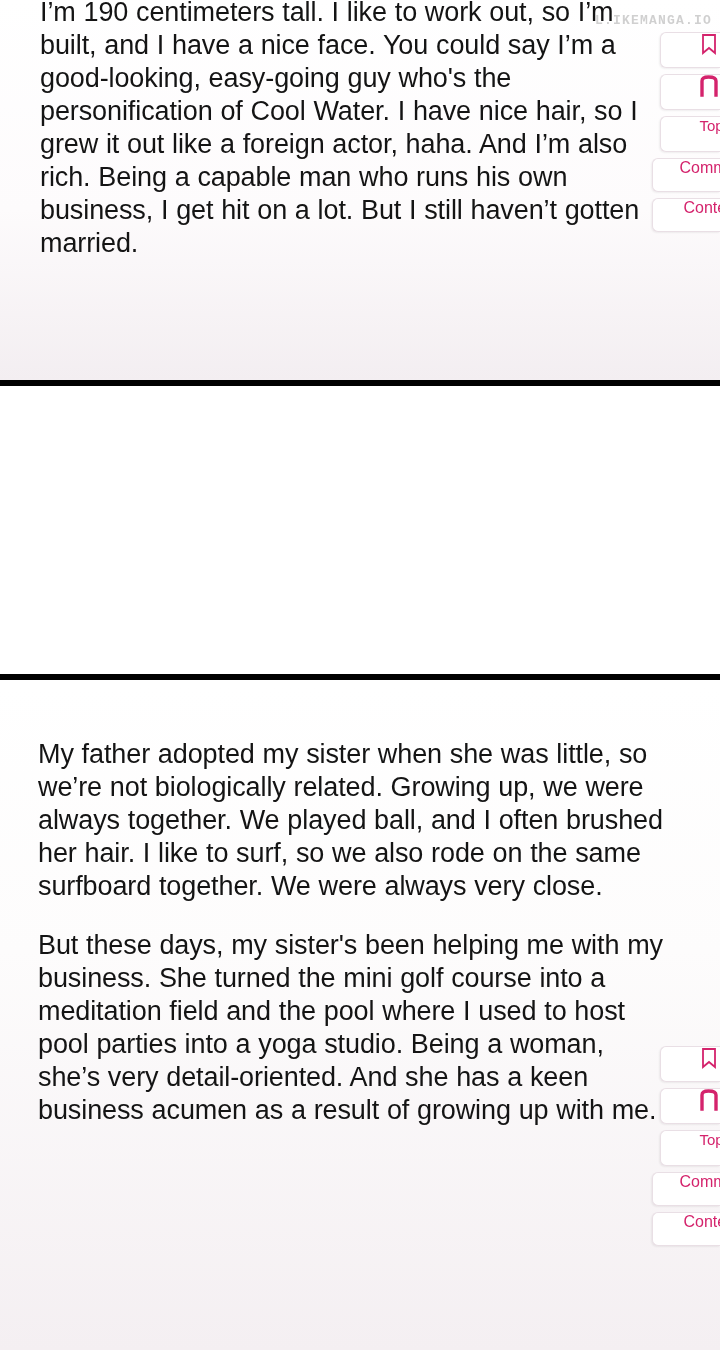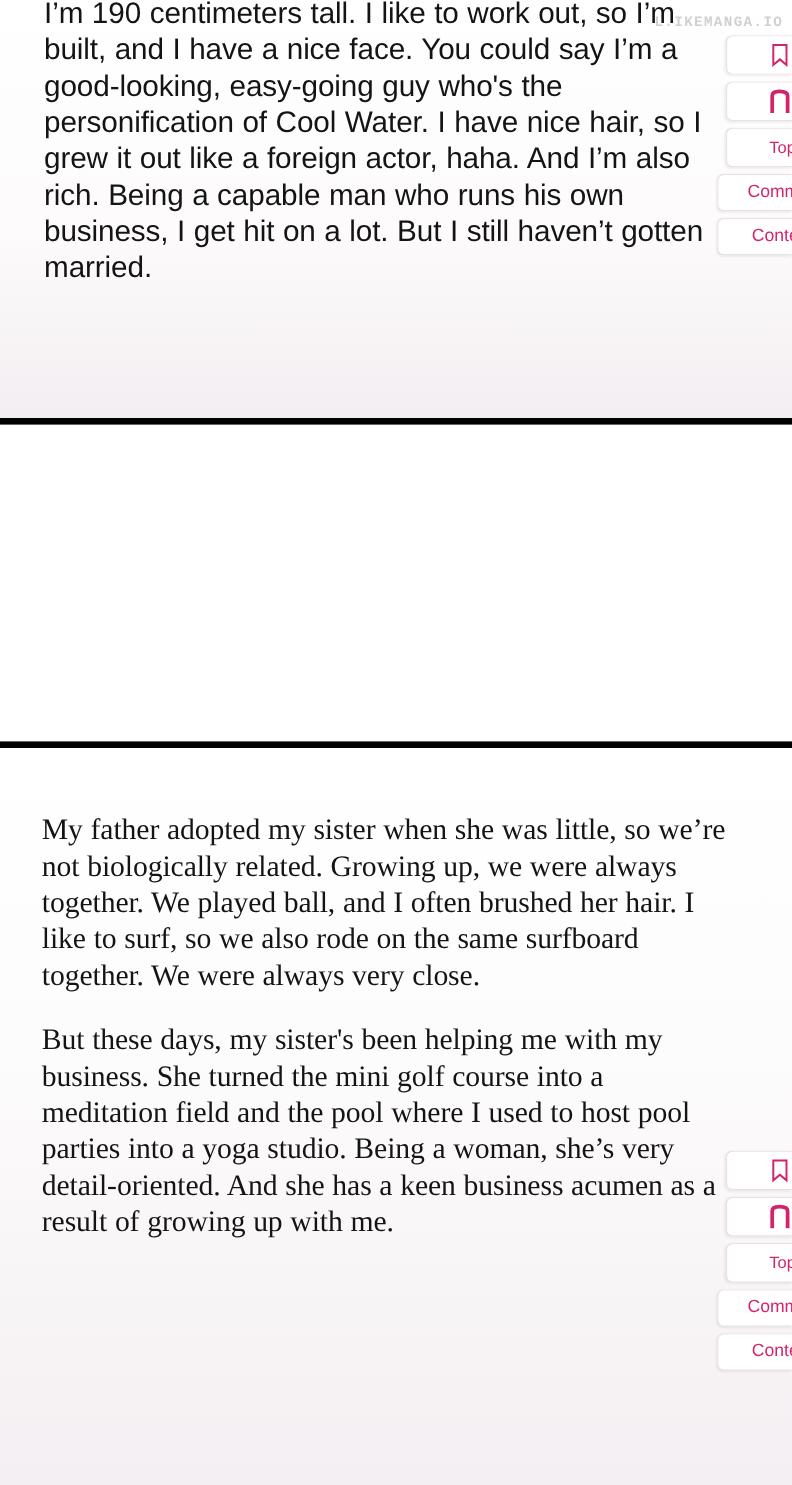--- a/index.html
+++ b/index.html
@@ -34,21 +34,20 @@
     height: 300px;
     background: #ffffff;
     border-top: 6px solid #000000;
     border-bottom: 6px solid #000000;
   }
 
   .panel-bottom {
     top: 686px;
     height: 664px;
     background: linear-gradient(to bottom, #ffffff 0%, #fdfcfc 40%, #f4eff2 100%);
-    font-family: Liberation Serif, serif;
   }
 
   
   .prose {
     position: absolute;
     left: 40px;
     width: 620px;
     color: #141414;
     font-size: 27px;
     line-height: 33px;
@@ -91,21 +90,20 @@
 
   .tool-btn {
     width: 60px;
     height: 36px;
     background: #ffffff;
     border: 1px solid #e9dfe5;
     border-right: none;
     border-radius: 6px 0 0 6px;
     box-shadow: -1px 1px 2px rgba(0,0,0,0.06);
     display: flex;
-    align-items: center;
     justify-content: center;
     box-sizing: border-box;
     overflow: hidden;
     padding-left: 36px;
   }
   .tool-btn.wide {
     width: 68px;
     height: 34px;
   }
   .tool-label {

